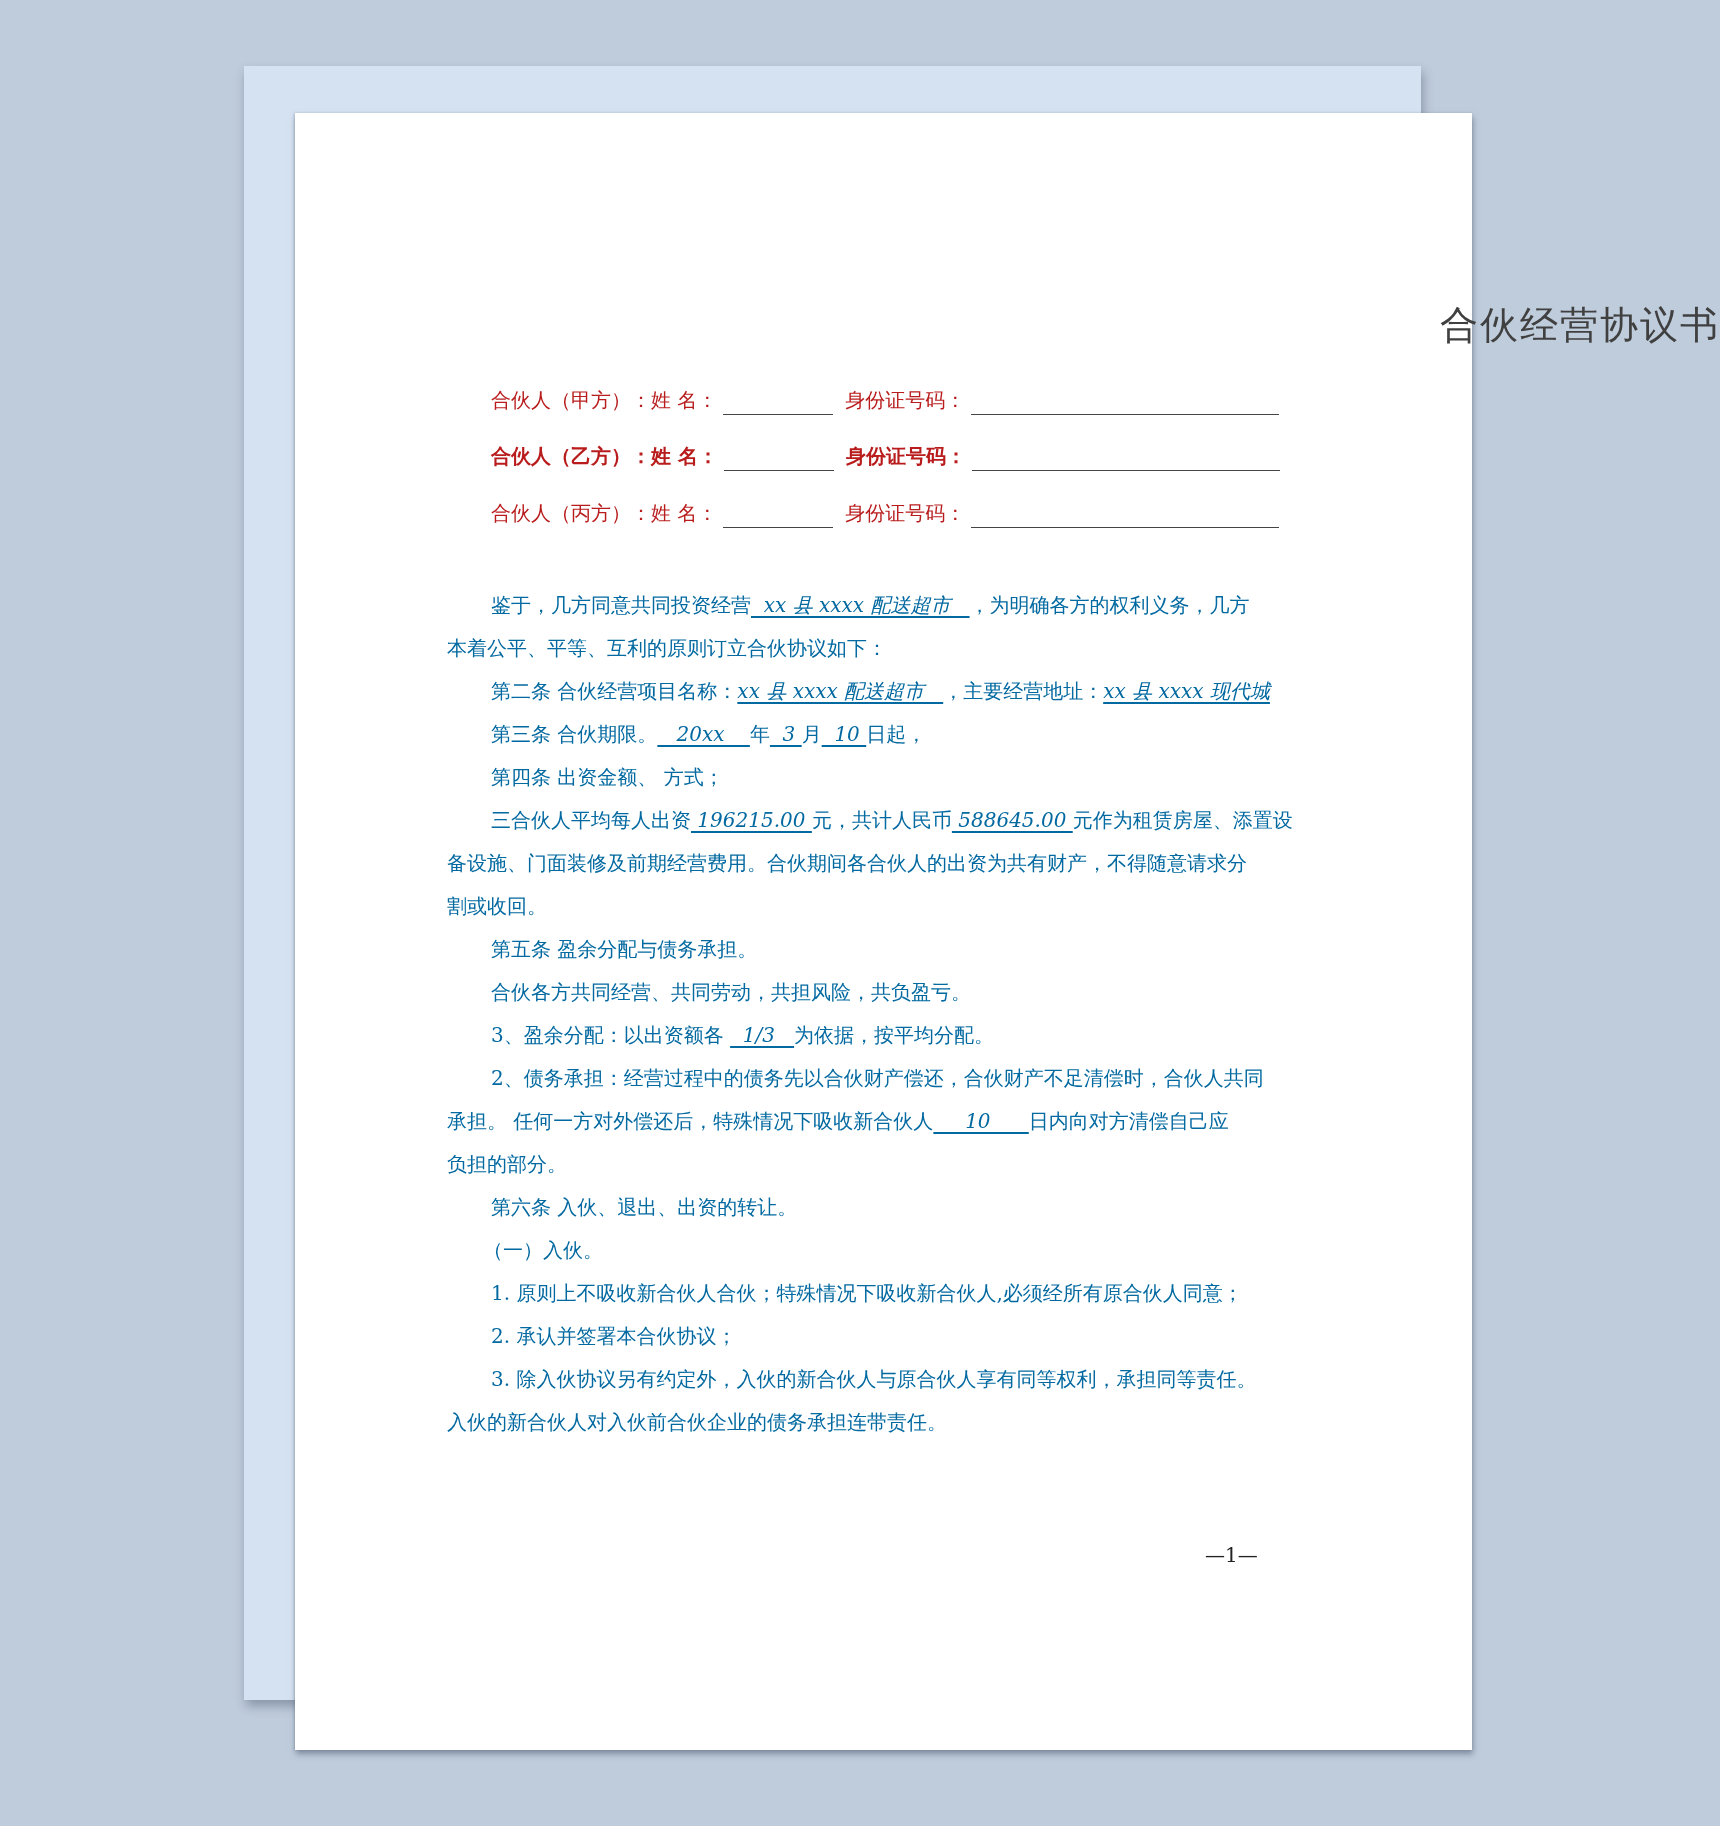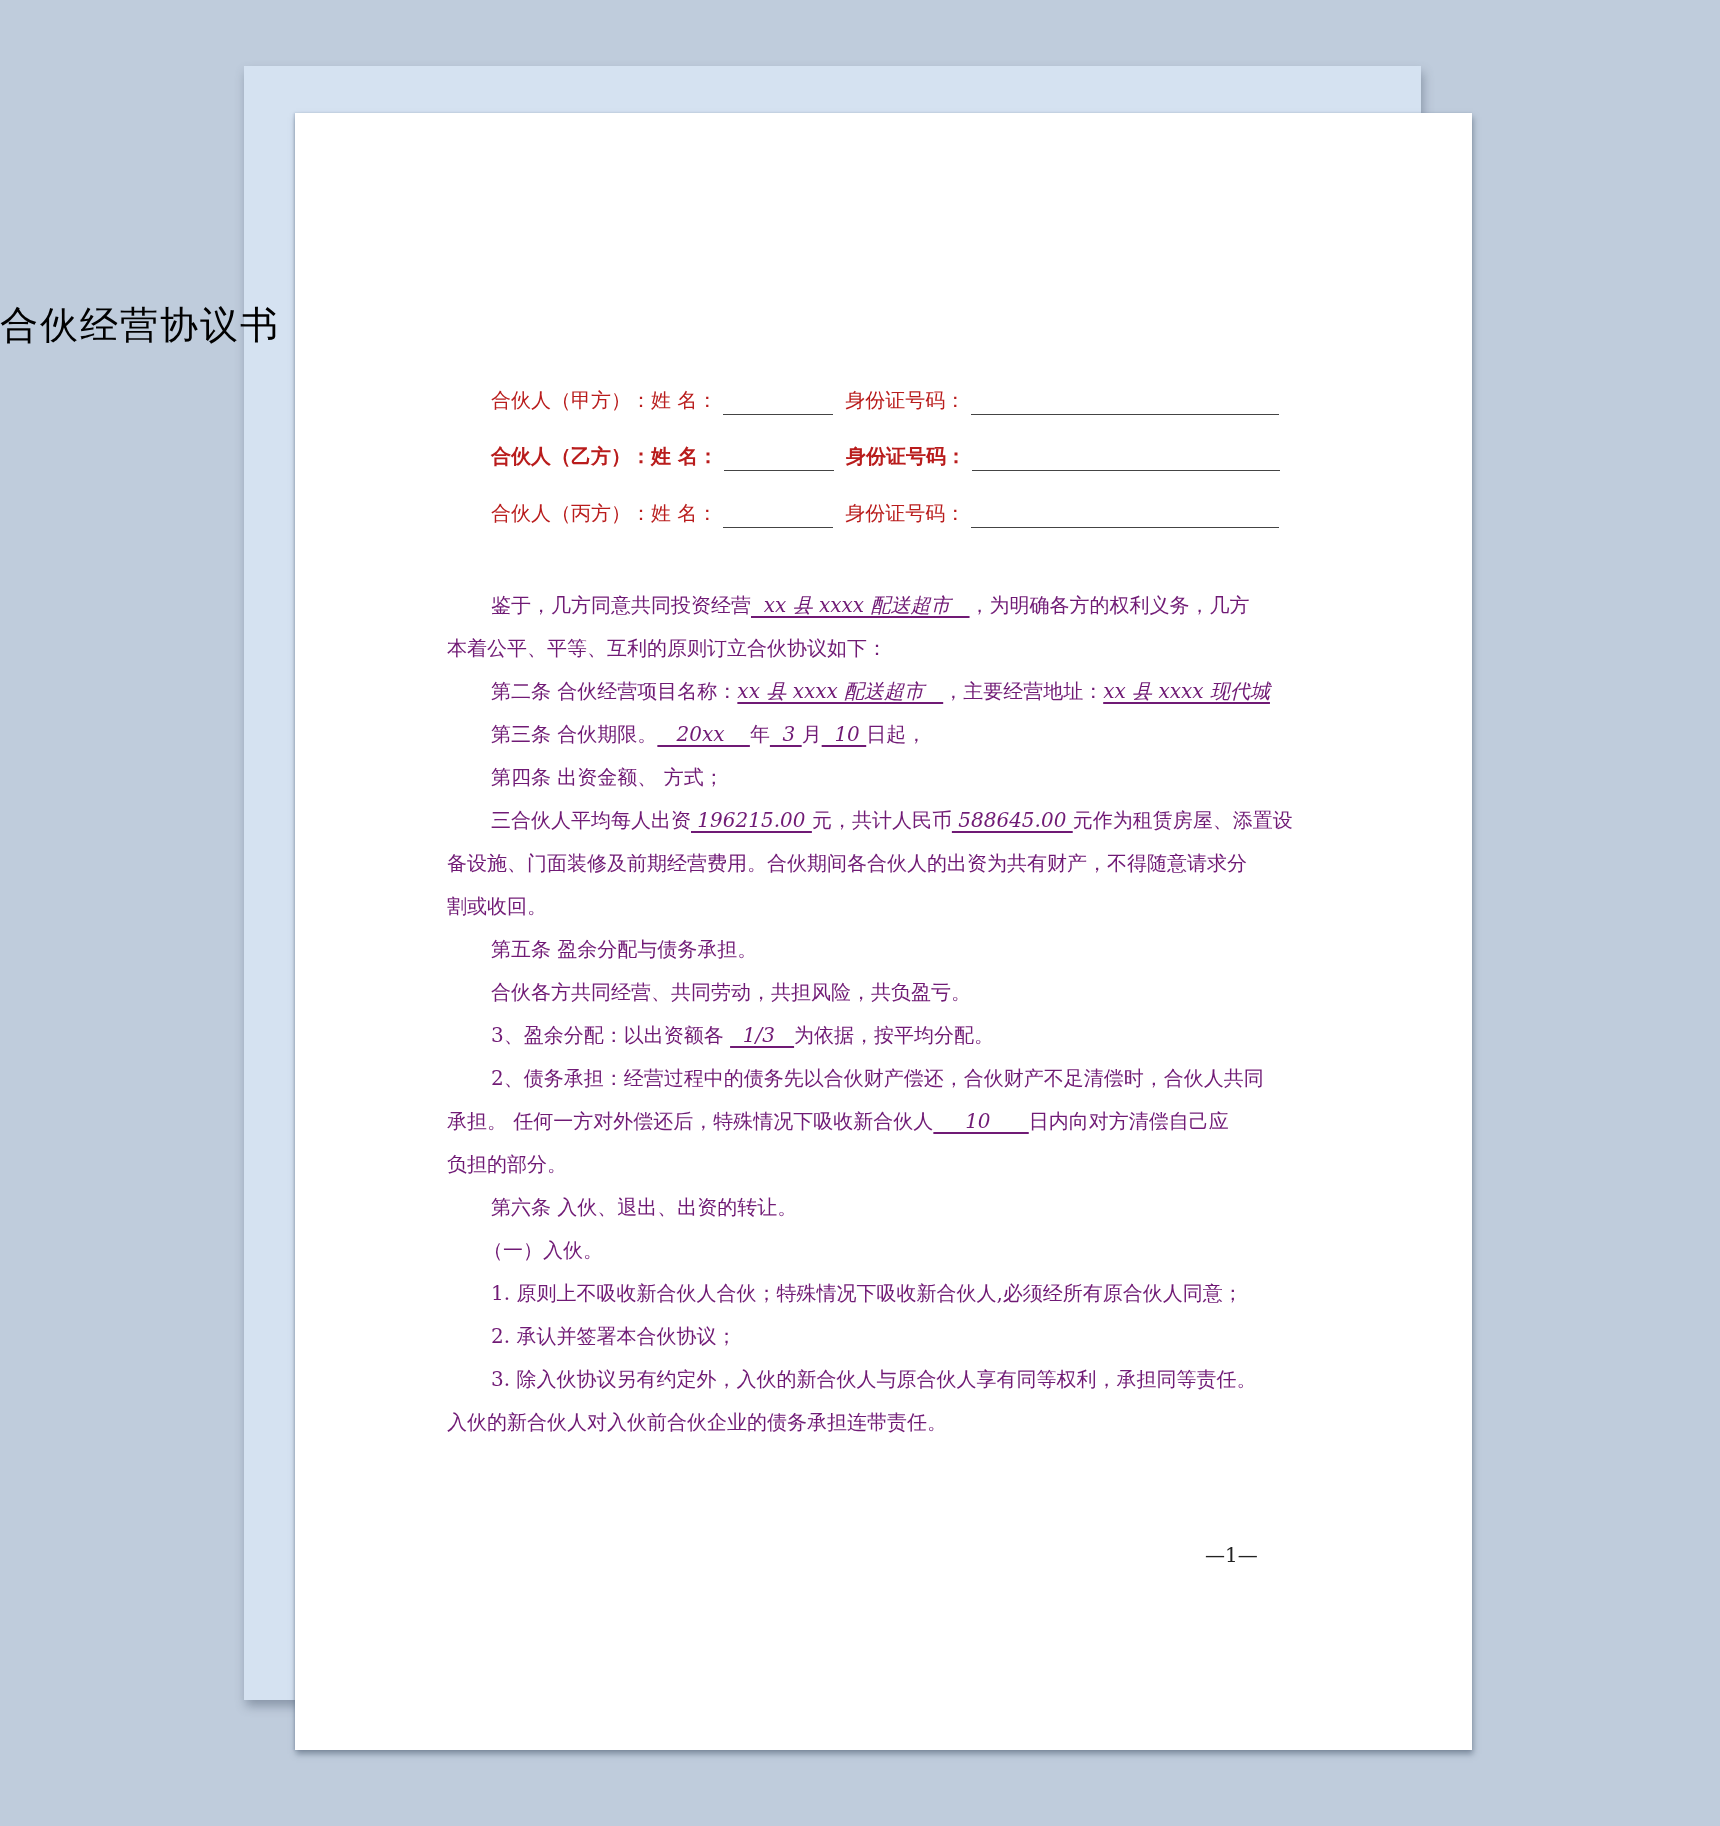--- a/index.html
+++ b/index.html
@@ -17,37 +17,37 @@
     box-shadow: 2px 6px 10px rgba(70,85,105,0.45);
   }
   .front-page {
     position: absolute; left: 295px; top: 113px;
     width: 1177px; height: 1637px;
     background: #ffffff;
     box-shadow: 1px 4px 6px rgba(70,85,105,0.55), -1px 0 2px rgba(120,135,160,0.35);
   }
   .title {
     position: absolute; left: 0; right: 0; top: 300px;
-    text-align: left;
+    text-align: right;
     font-family: Liberation Mono, monospace;
-    font-size: 38px; letter-spacing: 2px; color: #000000;
+    font-size: 38px; letter-spacing: 2px; color: #404040;
   }
   .party-row {
     position: absolute; left: 491px;
     font-size: 20px; height: 30px; line-height: 30px;
     display: flex; align-items: flex-end; white-space: nowrap;
     color: #b91c1c;
   }
   .blank { display: inline-block; border-bottom: 1.5px solid #444; height: 22px; }
   .blank.name { width: 110px; margin: 0 12px 0 6px; }
   .blank.id { width: 308px; margin-left: 6px; }
   .body-text {
     position: absolute; left: 447px; width: 885px;
     font-size: 20px; line-height: 43px;
-    color: #701a75;
+    color: #0369a1;
   }
   .p { margin: 0; white-space: nowrap; }
   .p.indent { text-indent: 44px; }
   .fill {
     font-style: italic; text-decoration: underline;
     text-underline-offset: 4px; text-decoration-thickness: 1.5px;
     white-space: pre;
   }
   .page-num {
     position: absolute; left: 1205px; top: 1543px;

